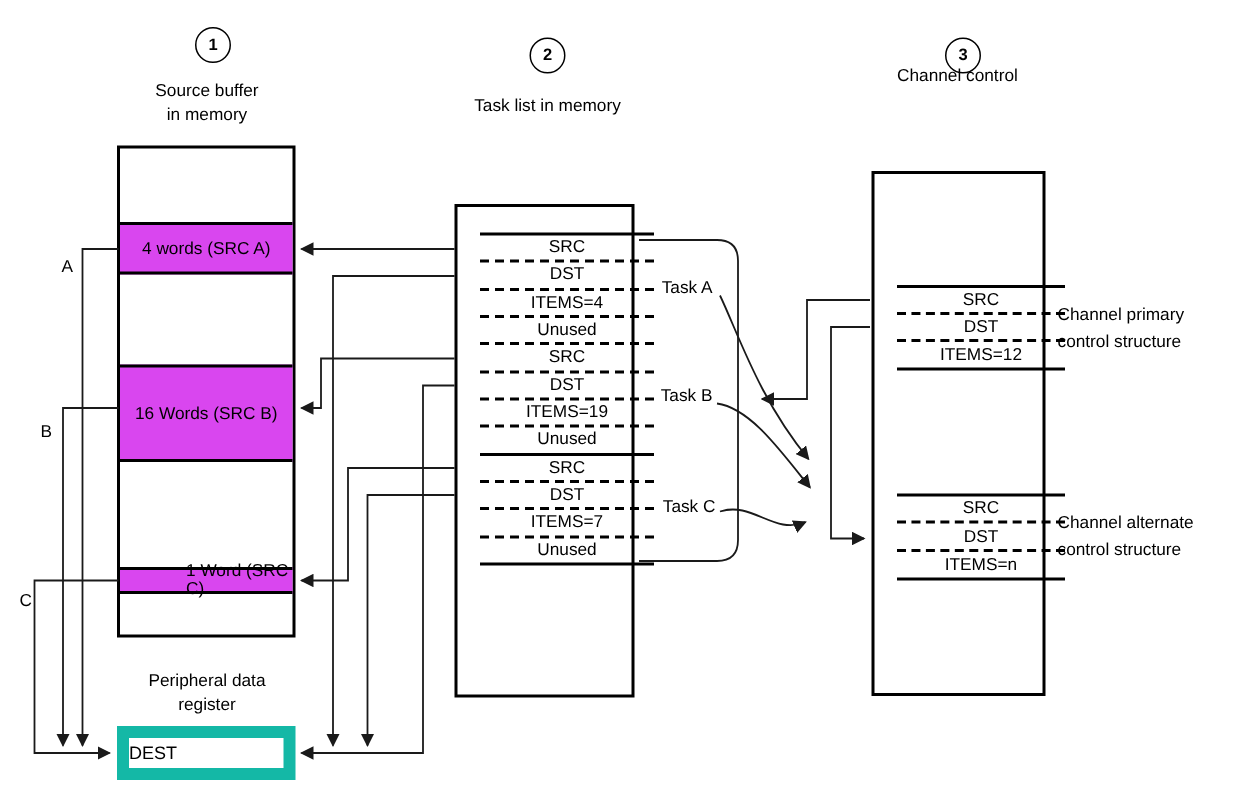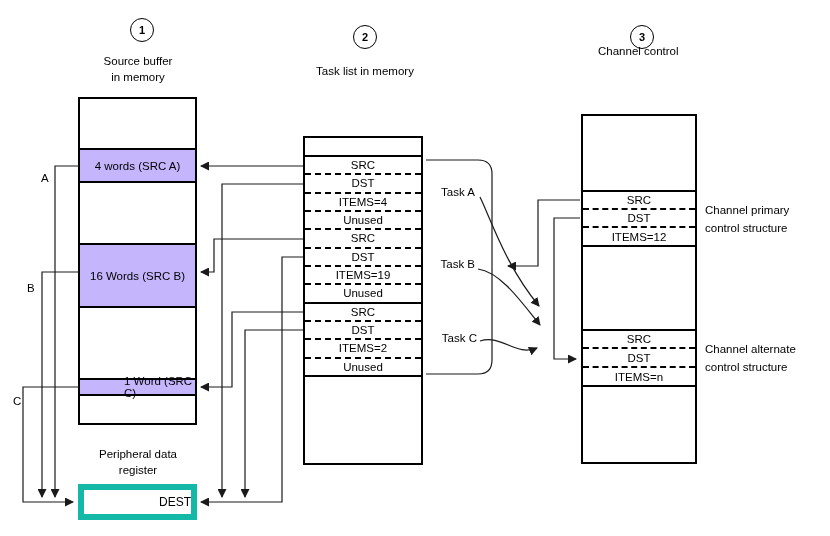--- a/index.html
+++ b/index.html
@@ -13,29 +13,29 @@
     display:flex;align-items:center;justify-content:center;
     font-size:11px;font-weight:bold;background:#fff;box-sizing:border-box;
   }
   .title{position:absolute;font-size:11.5px;line-height:16px;text-align:center;}
   .title.left{text-align:left;}
   .caption{position:absolute;font-size:11.5px;line-height:18px;text-align:left;}
   .flowlabel{position:absolute;font-size:11.5px;}
   .tasklabel{position:absolute;font-size:11.5px;text-align:right;}
   .box{position:absolute;border:2px solid #000;background:#fff;box-sizing:border-box;}
   .destbox{
-    position:absolute;border:6px solid #14b8a6;background:#fff;box-sizing:border-box;
-    display:flex;align-items:center;justify-content:flex-end;font-size:12px;
+    position:absolute;border:8px solid #14b8a6;background:#fff;box-sizing:border-box;
+    display:flex;align-items:center;justify-content:flex-start;font-size:12px;
   }
   .srow{
     position:absolute;left:0;right:0;border-top:2px solid #000;border-bottom:2px solid #000;
     display:flex;align-items:center;justify-content:center;font-size:11.5px;
-    box-sizing:border-box;background:#c4b5fd;
+    box-sizing:border-box;background:#d946ef;
   }
-  .col{display:flex;flex-direction:column;width:100%;height:100%;}
+  .col{display:flex;flex-direction:column;width:100%;height:100%;padding-left:15px;}
   .trow{
     flex:none;display:flex;align-items:center;justify-content:center;
     font-size:11.5px;border-bottom:2px dashed #000;box-sizing:border-box;
   }
   .trow.solid{border-bottom-style:solid;}
   .spacer{flex:none;box-sizing:border-box;}
   .spacer.sep{border-bottom:2px solid #000;}
   svg.overlay{position:absolute;left:0;top:0;pointer-events:none;}
   svg.overlay path{fill:none;stroke:#1a1a1a;stroke-width:1.2;}
 </style>
@@ -83,21 +83,21 @@
       <div class="trow" style="height:18.33px;">SRC</div>
       <div class="trow" style="height:18.33px;">DST</div>
       <div class="trow" style="height:18.33px;">ITEMS=4</div>
       <div class="trow" style="height:18.33px;">Unused</div>
       <div class="trow" style="height:18.33px;">SRC</div>
       <div class="trow" style="height:18.33px;">DST</div>
       <div class="trow" style="height:18.33px;">ITEMS=19</div>
       <div class="trow solid" style="height:18.33px;">Unused</div>
       <div class="trow" style="height:18.33px;">SRC</div>
       <div class="trow" style="height:18.33px;">DST</div>
-      <div class="trow" style="height:18.33px;">ITEMS=2</div>
+      <div class="trow" style="height:18.33px;">ITEMS=7</div>
       <div class="trow solid" style="height:18.33px;">Unused</div>
       <div class="spacer" style="flex:1;"></div>
     </div>
   </div>
 
   <div class="box" style="left:581px;top:114px;width:116px;height:350px;">
     <div class="col">
       <div class="spacer sep" style="height:76px;"></div>
       <div class="trow" style="height:18px;">SRC</div>
       <div class="trow" style="height:18px;">DST</div>

